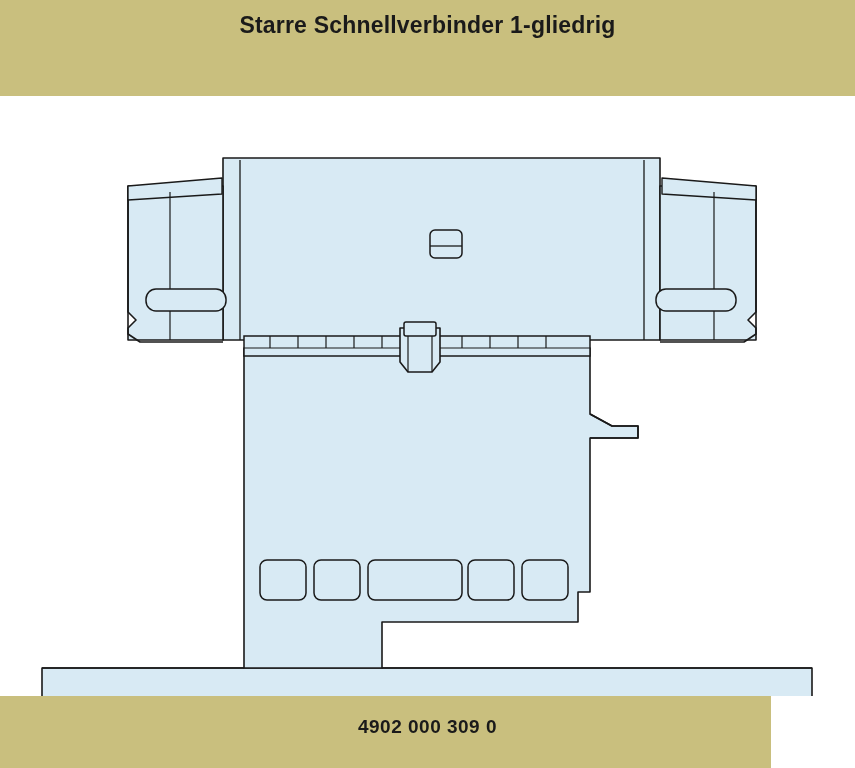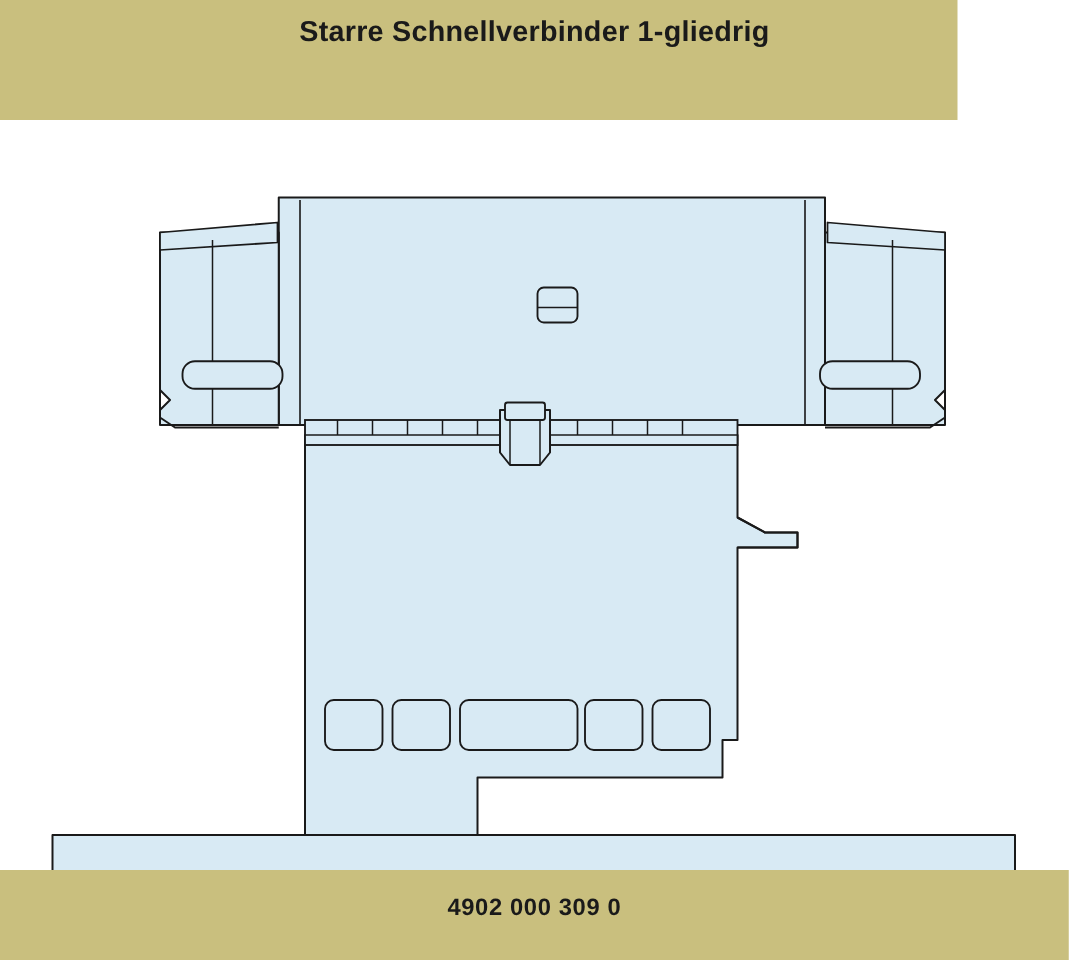--- a/index.html
+++ b/index.html
@@ -17,21 +17,21 @@
   .page {
     width: 855px;
     height: 768px;
     position: relative;
     background: #ffffff;
   }
   .header-band {
     position: absolute;
     left: 0;
     top: 0;
-    width: 766px;
+    width: 855px;
     height: 96px;
     background: #c9bf7e;
     box-sizing: border-box;
   }
   .header-title {
     position: absolute;
     left: 0;
     top: 12px;
     width: 855px;
     text-align: center;
@@ -59,21 +59,21 @@
     height: 600px;
     background: #ffffff;
   }
   .drawing-svg {
     display: block;
   }
   .footer-band {
     position: absolute;
     left: 0;
     top: 696px;
-    width: 855px;
+    width: 771px;
     height: 72px;
     background: #c9bf7e;
   }
   .footer-code {
     position: absolute;
     left: 0;
     top: 20px;
     width: 855px;
     text-align: center;
     font-size: 19px;

